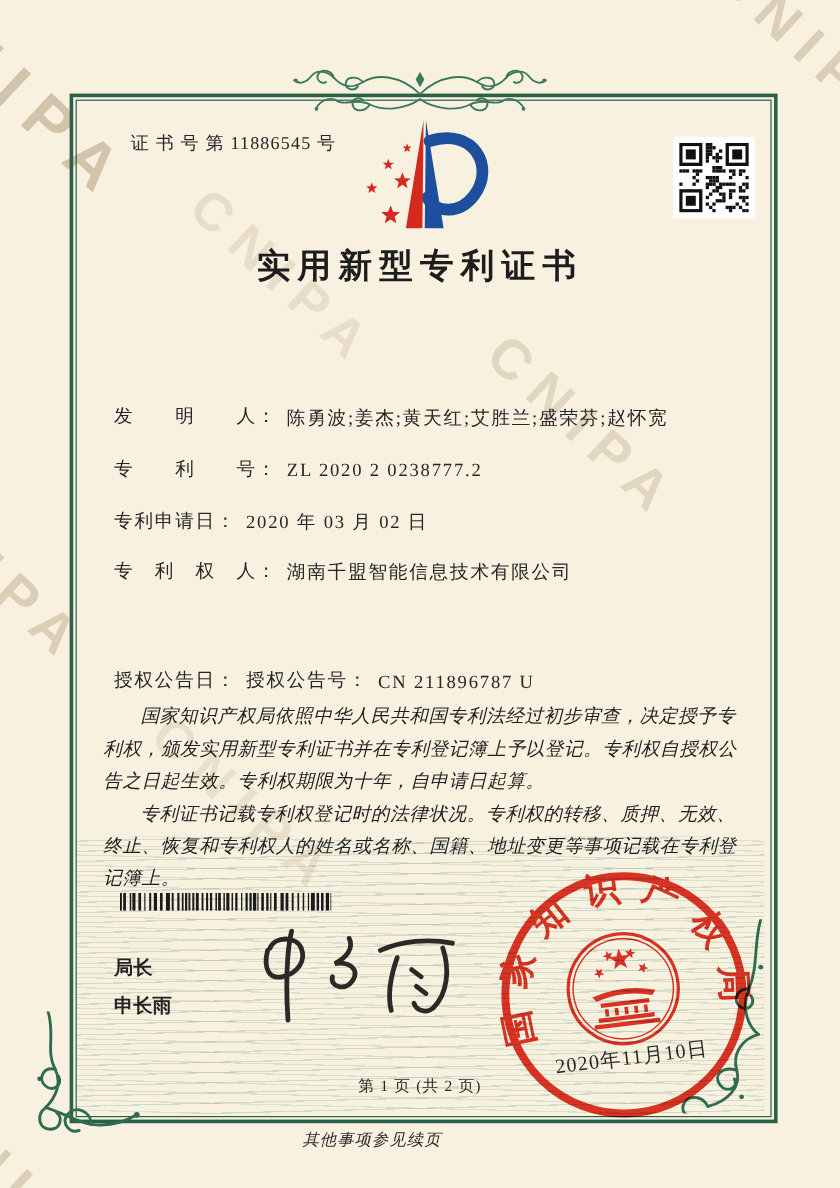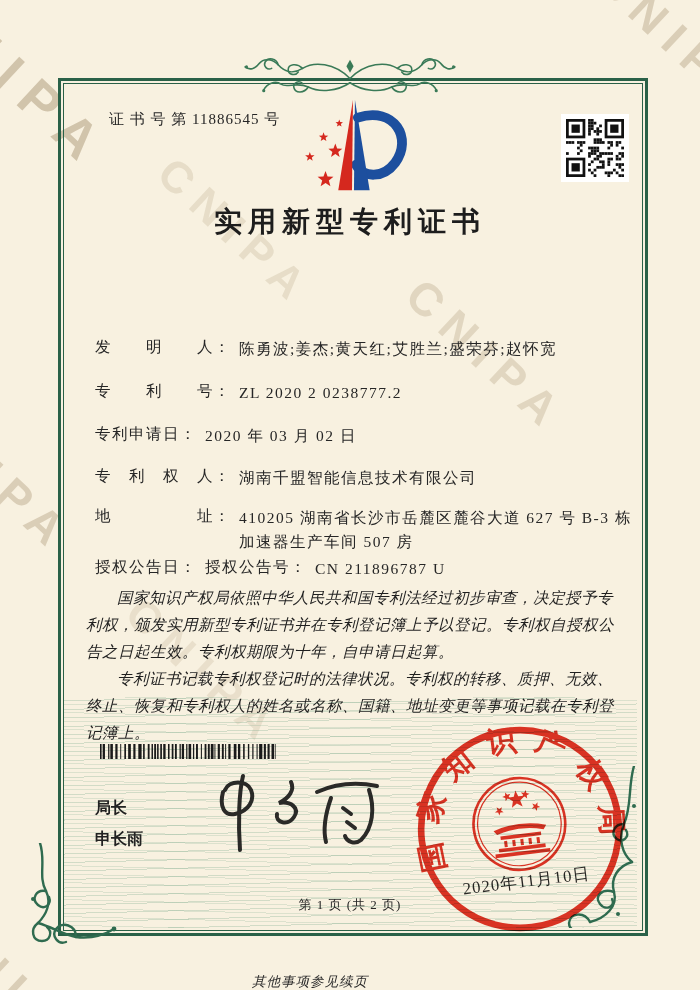--- a/index.html
+++ b/index.html
@@ -62,21 +62,21 @@
   .sig-hand{position:absolute;left:205px;top:770px;z-index:3;}
 
   
   .seal{position:absolute;left:413px;top:722px;width:214px;height:214px;z-index:4;
         transform:rotate(-7deg);mix-blend-mode:multiply;opacity:.95;}
 
   
   .page-num{position:absolute;left:0;top:896px;width:700px;text-align:center;z-index:3;
             font-size:13px;letter-spacing:1px;}
   .cont-note{position:absolute;left:0;top:941px;width:620px;text-align:center;z-index:2;
-             font-size:13.5px;font-style:italic;letter-spacing:1px;color:#2a2a2a;margin-top:32px;}
+             font-size:13.5px;font-style:italic;letter-spacing:1px;color:#2a2a2a;}
 </style>
 </head>
 <body>
 
 <div class="page">
 
   <div class="wm wm1">CNIPA</div>
   <div class="wm wm2">CNIPA</div>
   <div class="wm wm3">CNIPA</div>
   <div class="wm wm4">CNIPA</div>
@@ -268,24 +268,20 @@
     <span class="fvalue">ZL 2020 2 0238777.2</span>
   </div>
   <div class="frow r4">
     <span class="flabel">专利申请日：</span>
     <span class="fvalue">2020 年 03 月 02 日</span>
   </div>
   <div class="frow r5">
     <span class="flabel">专　利　权　人：</span>
     <span class="fvalue">湖南千盟智能信息技术有限公司</span>
   </div>
-  <div class="frow r6">
-    <span class="flabel">地　　　　　址：</span>
-    <span class="fvalue">410205 湖南省长沙市岳麓区麓谷大道 627 号 B-3 栋加速器生产车间 507 房</span>
-  </div>
   <div class="frow r7">
     <span class="flabel">授权公告日：</span>
     <span class="flabel">授权公告号：</span>
     <span class="fvalue">CN 211896787 U</span>
   </div>
 
   <div class="legal">
     <p>国家知识产权局依照中华人民共和国专利法经过初步审查，决定授予专利权，颁发实用新型专利证书并在专利登记簿上予以登记。专利权自授权公告之日起生效。专利权期限为十年，自申请日起算。</p>
     <p>专利证书记载专利权登记时的法律状况。专利权的转移、质押、无效、终止、恢复和专利权人的姓名或名称、国籍、地址变更等事项记载在专利登记簿上。</p>
   </div>

